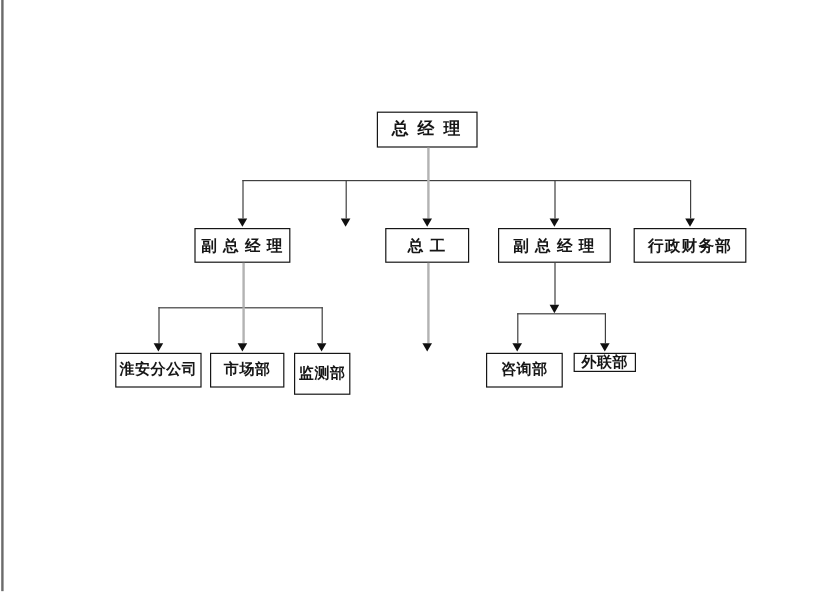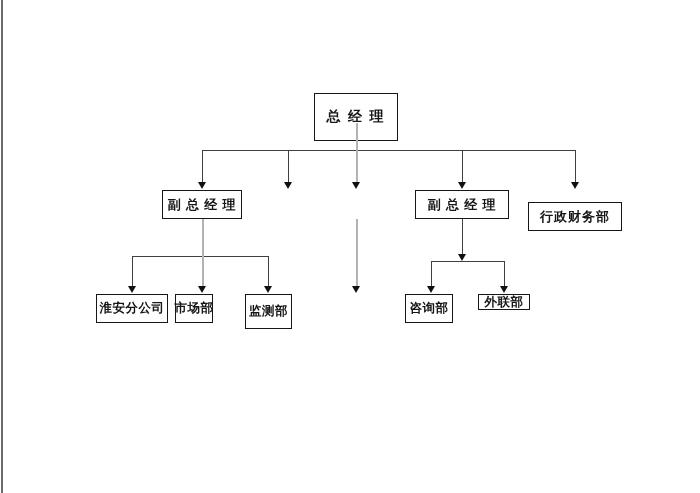--- a/index.html
+++ b/index.html
@@ -48,43 +48,44 @@
     border-top: 7px solid #101010;
   }
 </style>
 </head>
 <body>
 
 <div class="canvas">
 
   <div class="page-edge"></div>
 
-  <div class="node root" style="left:314px; top:93px; width:84px; height:48px;">总 经 理</div>
+  <div class="node root" style="left:314px; top:93px; width:84px; height:30px;">总 经 理</div>
 
   <div class="vline stem" style="left:356px; top:123px; height:27px;"></div>
   <div class="hline" style="left:202px; top:150px; width:373px;"></div>
 
   <div class="vline" style="left:202px; top:150px; height:32px;"></div>
   <div class="arr" style="left:198px; top:182px;"></div>
 
   <div class="vline" style="left:288px; top:150px; height:32px;"></div>
   <div class="arr" style="left:284px; top:182px;"></div>
 
   <div class="vline stem" style="left:356px; top:150px; height:32px;"></div>
   <div class="arr" style="left:352px; top:182px;"></div>
 
   <div class="vline" style="left:462px; top:150px; height:32px;"></div>
   <div class="arr" style="left:458px; top:182px;"></div>
 
   <div class="vline" style="left:575px; top:150px; height:32px;"></div>
   <div class="arr" style="left:571px; top:182px;"></div>
 
   <div class="node" style="left:162px; top:190px; width:80px; height:29px;">副 总 经 理</div>
+  <div class="node" style="left:321px; top:190px; width:70px; height:29px;">总 工</div>
   <div class="node" style="left:415px; top:190px; width:94px; height:29px;">副 总 经 理</div>
-  <div class="node" style="left:528px; top:202px; width:94px; height:29px;">行政财务部</div>
+  <div class="node" style="left:528px; top:190px; width:94px; height:29px;">行政财务部</div>
 
   <div class="vline stem" style="left:202px; top:219px; height:37px;"></div>
   <div class="hline" style="left:132px; top:256px; width:137px;"></div>
 
   <div class="vline" style="left:132px; top:256px; height:30px;"></div>
   <div class="arr" style="left:128px; top:286px;"></div>
 
   <div class="vline stem" style="left:202px; top:256px; height:30px;"></div>
   <div class="arr" style="left:198px; top:286px;"></div>
 
@@ -98,18 +99,18 @@
   <div class="arr" style="left:458px; top:254px;"></div>
   <div class="hline" style="left:431px; top:261px; width:74px;"></div>
 
   <div class="vline" style="left:431px; top:261px; height:25px;"></div>
   <div class="arr" style="left:427px; top:286px;"></div>
 
   <div class="vline" style="left:504px; top:261px; height:25px;"></div>
   <div class="arr" style="left:500px; top:286px;"></div>
 
   <div class="node small" style="left:96px; top:294px; width:72px; height:29px;">淮安分公司</div>
-  <div class="node small" style="left:175px; top:294px; width:38px; height:29px;">市场部</div>
+  <div class="node small" style="left:175px; top:294px; width:62px; height:29px;">市场部</div>
   <div class="node small" style="left:245px; top:294px; width:47px; height:35px;font-family:Liberation Serif, serif;">监测部</div>
-  <div class="node small" style="left:405px; top:294px; width:48px; height:29px;">咨询部</div>
+  <div class="node small" style="left:405px; top:294px; width:64px; height:29px;">咨询部</div>
   <div class="node small" style="left:478px; top:294px; width:52px; height:16px;">外联部</div>
 
 </div>
 
 </body></html>

